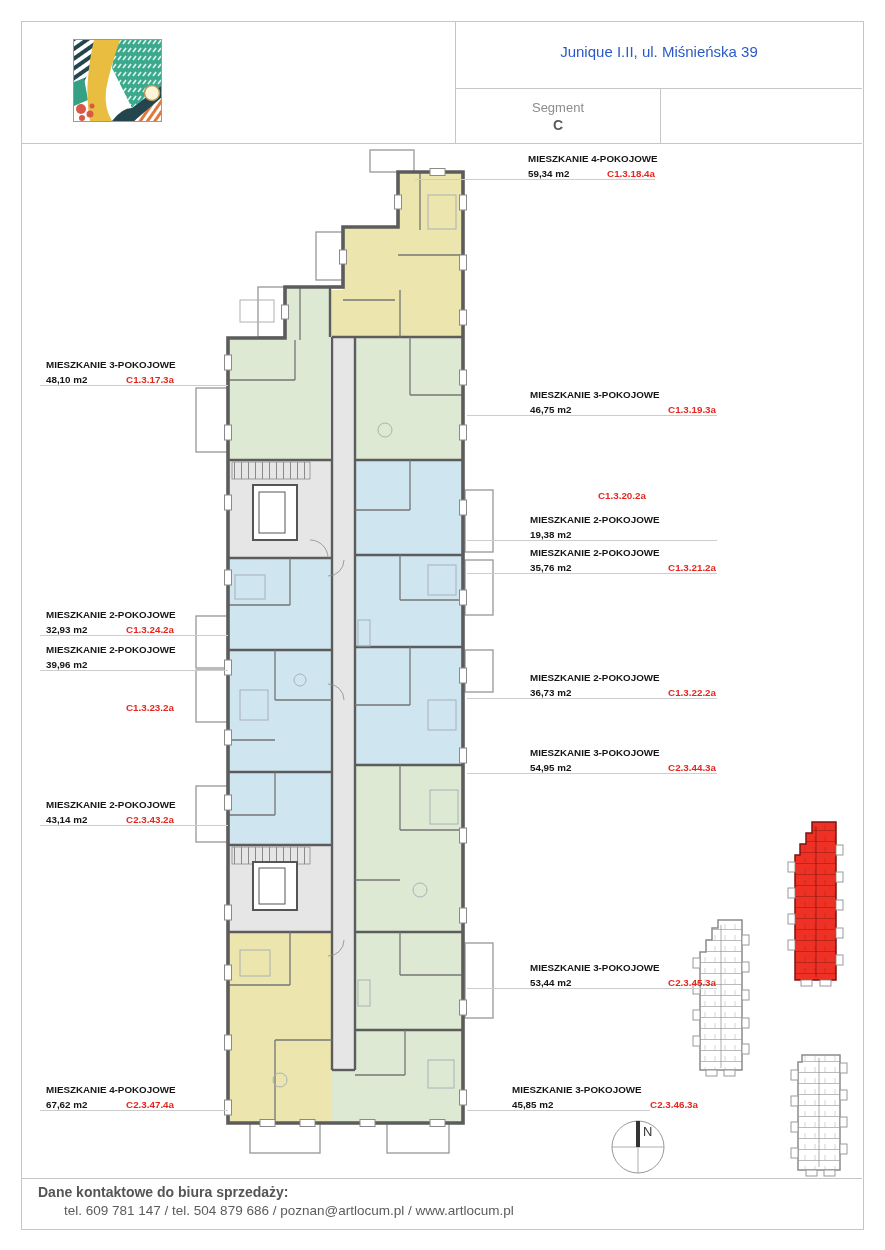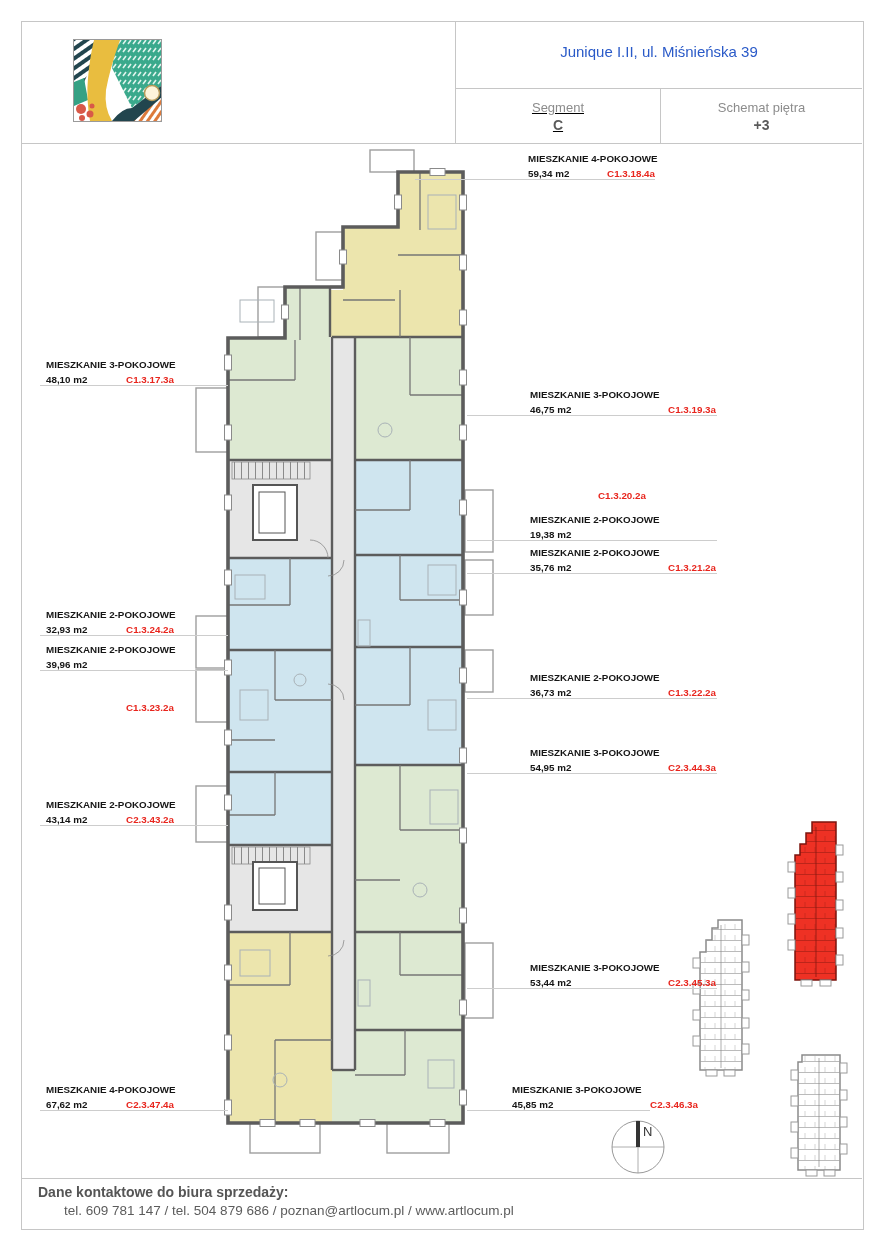--- a/index.html
+++ b/index.html
@@ -312,28 +312,24 @@
     <g fill="#d85948">
       <circle cx="9" cy="71" r="5"></circle>
         <circle cx="18" cy="76" r="3.5"></circle>
       <circle cx="10" cy="80" r="3"></circle>
         <circle cx="20" cy="68" r="2.5"></circle>
     </g>
     <circle cx="80" cy="55" r="7.5" fill="#fdf4da" stroke="#b89b5a" stroke-width="1.5"></circle>
   </svg>
 
   <div class="proj-title">Junique I.II, ul. Miśnieńska 39</div>
-  <div class="hdr-cell" style="left:456px;width:204px;text-decoration:underline;">
+  <div class="hdr-cell" style="left:456px;width:204px;">
     <div class="hdr-label">Segment</div>
     <div class="hdr-value">C</div>
   </div>
-  <div class="hdr-cell" style="left:661px;width:201px;">
-    <div class="hdr-label">Schemat piętra</div>
-    <div class="hdr-value">+3</div>
-  </div>
 
   <div class="apt-label" style="left:528px;top:151px;width:127px;">
     <div>MIESZKANIE 4-POKOJOWE</div>
     <div class="apt-row">
         <span>59,34 m2</span>
       <span class="code">C1.3.18.4a</span>
       </div>
   </div>
   <div class="leader" style="left:415px;top:179px;width:240px;"></div>
 

